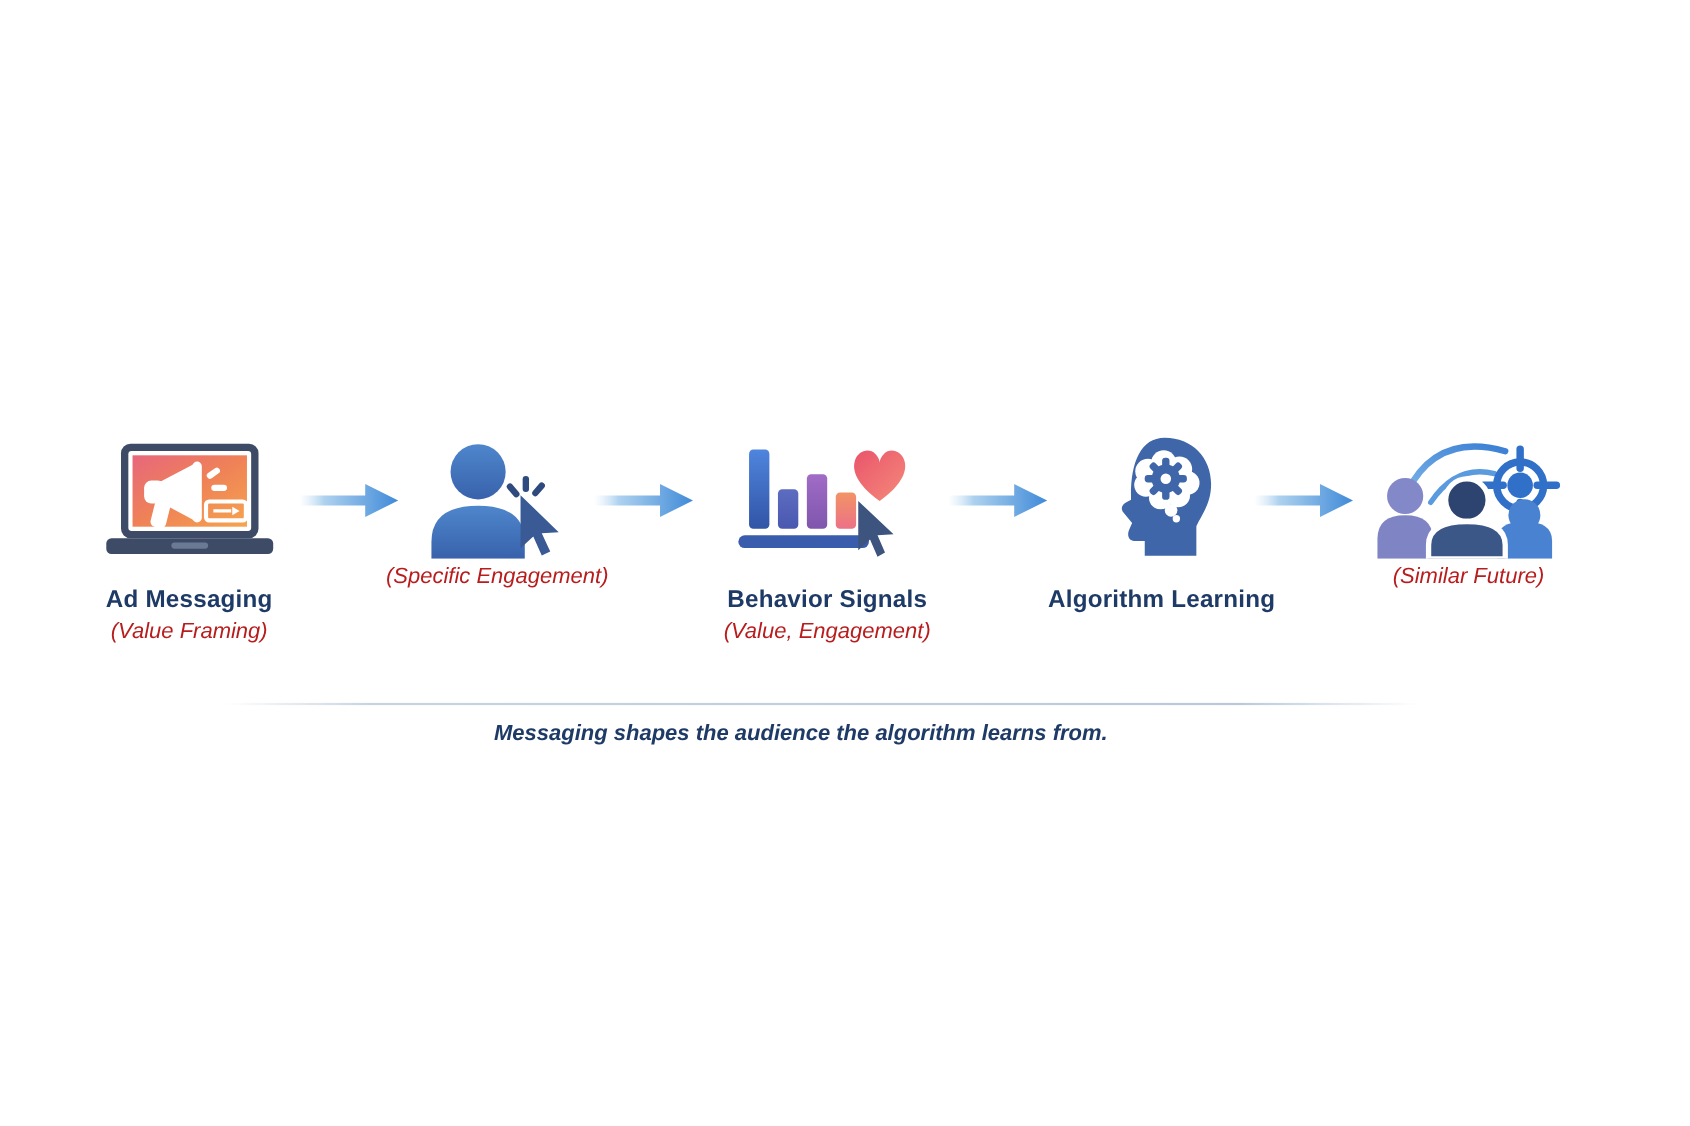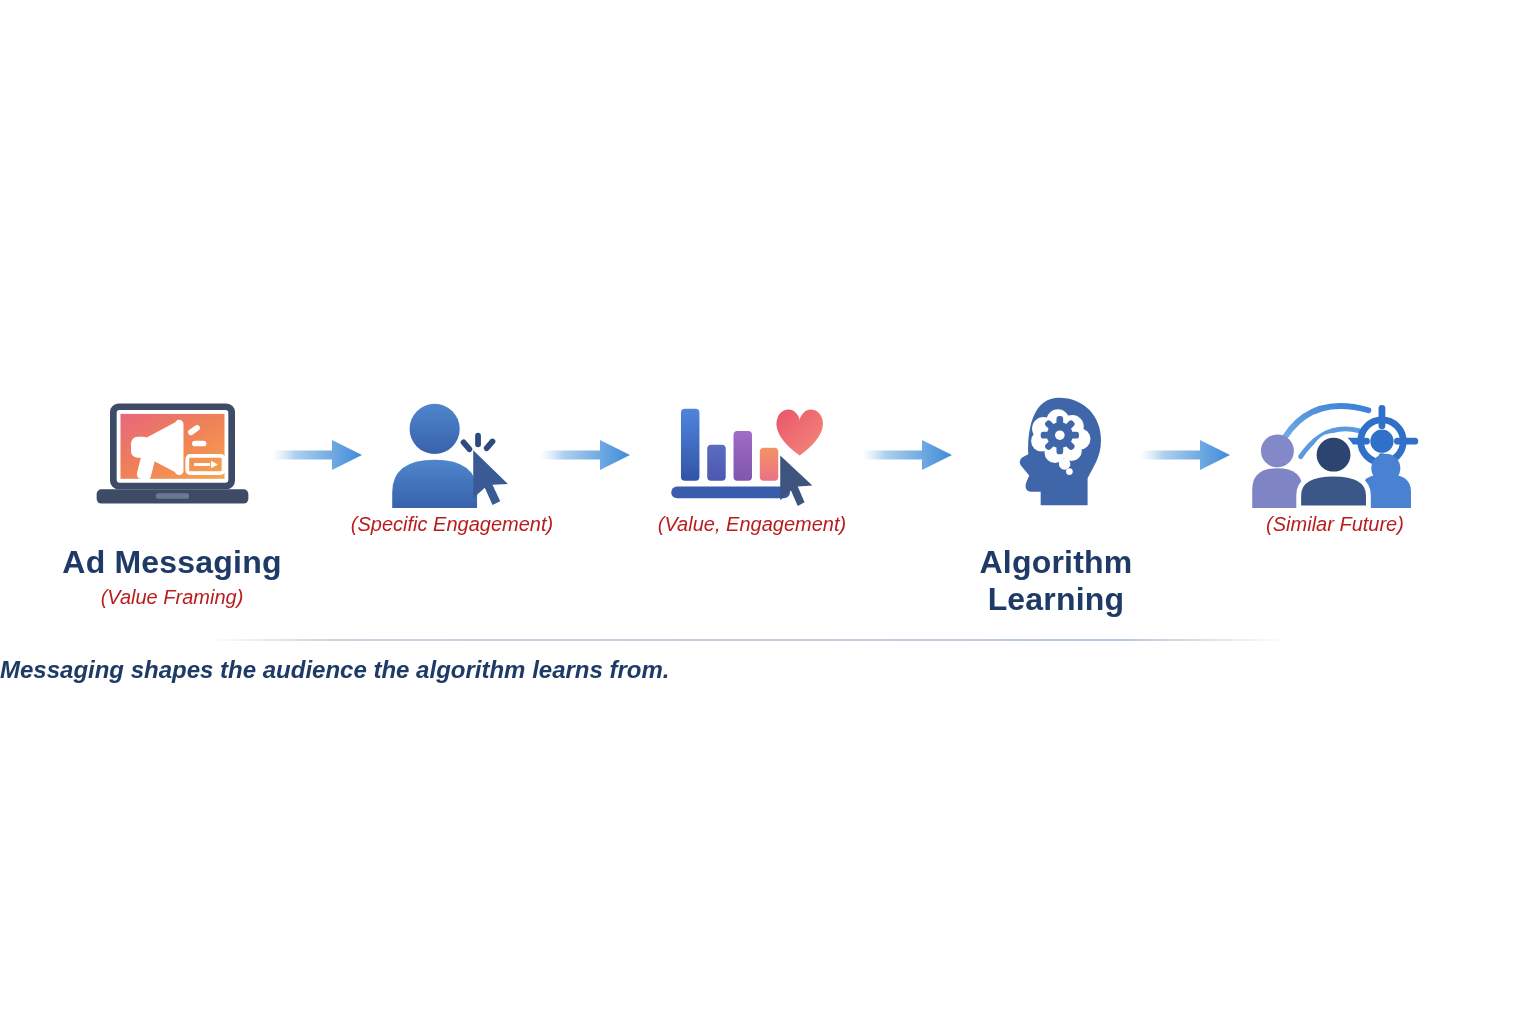--- a/index.html
+++ b/index.html
@@ -3,33 +3,33 @@
 <meta charset="utf-8">
 <style>
   html,body{margin:0;padding:0;background:#ffffff;}
   .canvas{
     position:relative;width:1536px;height:1024px;background:#ffffff;overflow:hidden;
     font-family:"Liberation Sans", sans-serif;
   }
   .step{position:absolute;top:392px;width:230px;text-align:center;}
   .icon-box{height:116px;display:flex;align-items:flex-end;justify-content:center;}
   .step-title{
-    margin-top:36px;font-size:32px;font-weight:bold;color:#1e3a66;letter-spacing:.2px;
+    margin-top:24px;font-size:22px;font-weight:bold;color:#1e3a66;letter-spacing:.2px;
   }
   .step-subtitle{
     margin-top:5px;font-size:20px;font-style:italic;color:#b91c1c;
   }
   .arrow{position:absolute;top:437px;width:92px;height:36px;}
   .divider{
     position:absolute;top:639px;left:205px;width:1085px;height:2px;
     background:linear-gradient(to right, rgba(200,212,226,0), #c8d4e2 12%, #b9c9dd 85%, rgba(200,212,226,0));
   }
   .caption{
-    position:absolute;top:656px;left:0;width:1456px;
-    font-size:24px;font-weight:bold;font-style:italic;color:#1e3a66;
+    position:absolute;top:656px;left:0;width:1456px;text-align:center;
+    font-size:20px;font-weight:bold;font-style:italic;color:#1e3a66;
   }
   .defs-holder{position:absolute;width:0;height:0;overflow:hidden;}
 </style>
 </head>
 <body>
 
 <div class="canvas">
 
   <svg class="defs-holder" aria-hidden="true">
     <defs>
@@ -130,20 +130,21 @@
         </defs>
         <rect x="2" y="90" width="122" height="12" rx="6" fill="#3a5cac"></rect>
         <rect x="12" y="10" width="19" height="74" rx="4" fill="url(#bg1)"></rect>
         <rect x="39" y="47" width="19" height="37" rx="4" fill="url(#bg2)"></rect>
         <rect x="66" y="33" width="19" height="51" rx="4" fill="url(#bg3)"></rect>
         <rect x="93" y="50" width="19" height="34" rx="4" fill="url(#bg4)"></rect>
         <path d="M134,58 C117,46 107,32 111,20 C114,11 124,8 130,14 C132,16 134,19 134,22 C134,19 136,16 138,14 C144,8 154,11 157,20 C161,32 151,46 134,58 Z" fill="url(#hgHeart)"></path>
         <polygon points="114,58 114,104 125,94 132,110 139,106 132,90 147,89" fill="#3d547f"></polygon>
       </svg>
     </div>
+    <div class="step-title">Behavior Signals</div>
     <div class="step-subtitle">(Value, Engagement)</div>
   </div>
 
   <svg class="arrow" style="left:862px" viewBox="0 0 92 36">
     <path d="M0,13.5 H60 V3 L90,18 L60,33 V22.5 H0 Z" fill="url(#arrowGrad)"></path>
   </svg>
 
   <div class="step" style="left:941px">
     <div class="icon-box">
       <svg width="118" height="113" viewBox="0 0 120 118">

